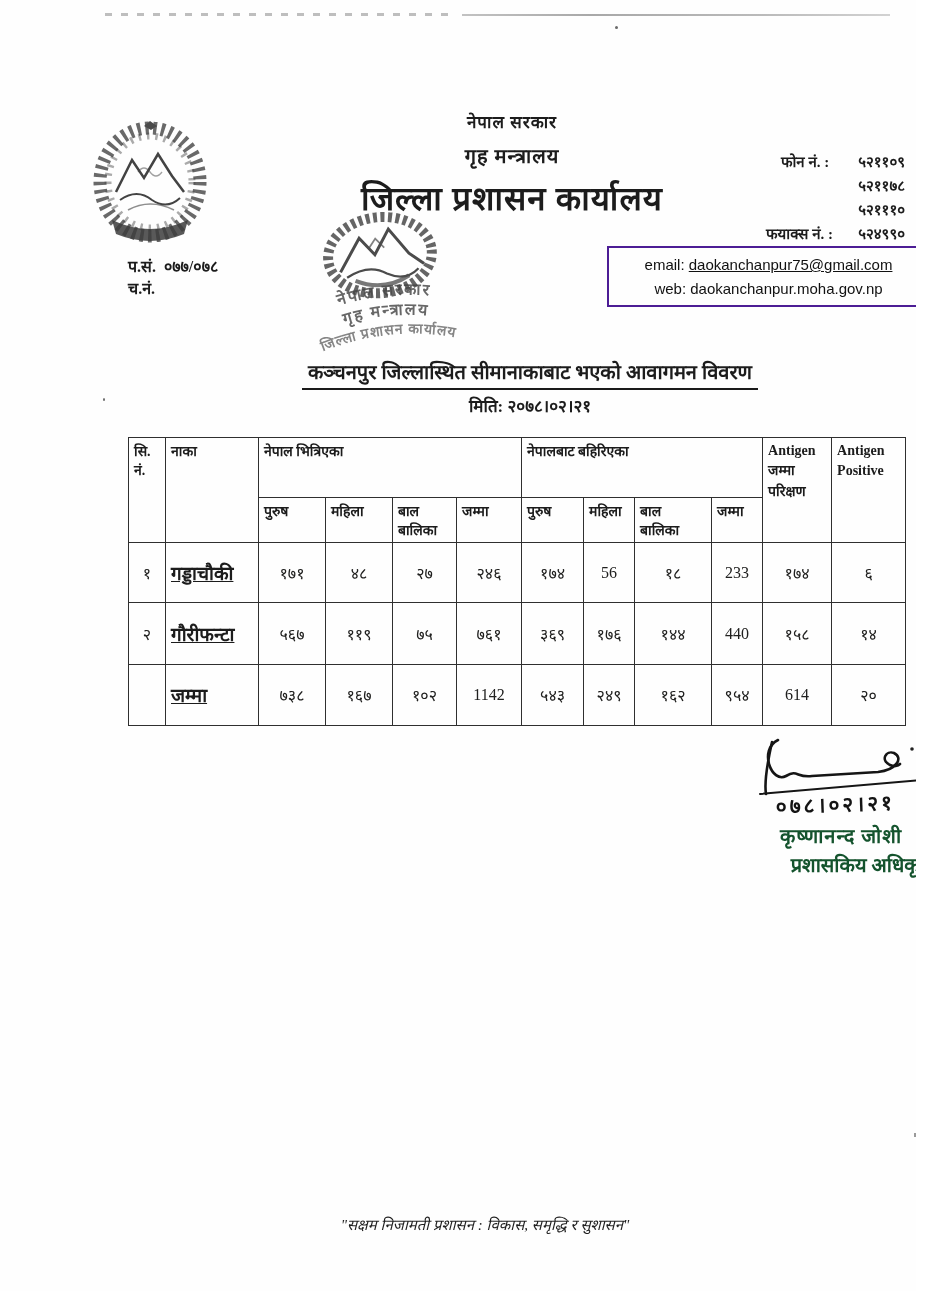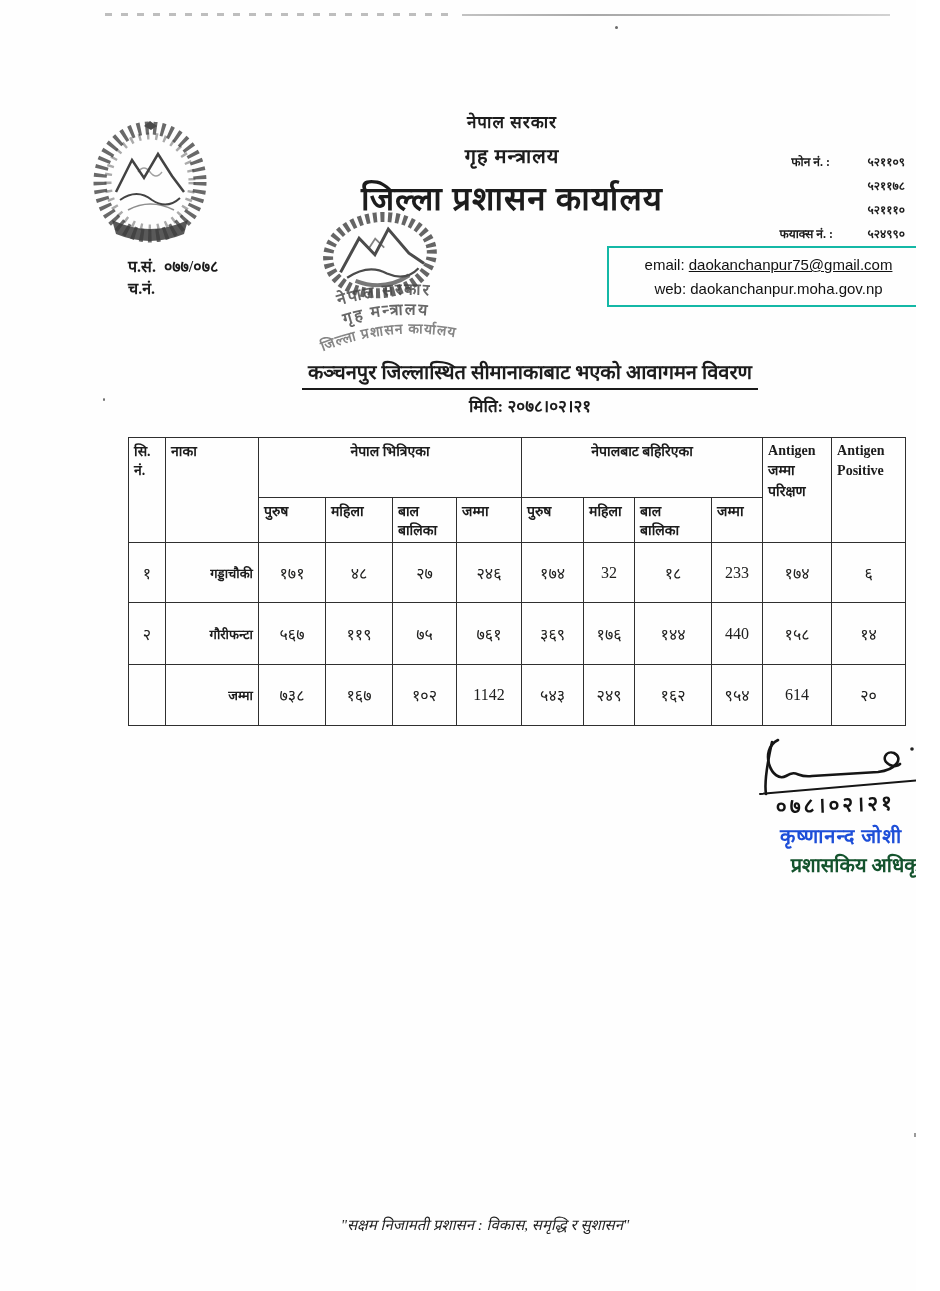--- a/index.html
+++ b/index.html
@@ -17,48 +17,48 @@
   .speck { position:absolute; background:#6a6a6a; border-radius:50%; }
   .speck-cluster { position:absolute; left:912px; top:1124px; width:24px; height:28px; }
   .speck-cluster span { position:absolute; background:#6f6f6f; }
   
   .emblem { position:absolute; left:92px; top:120px; }
   .head-center { position:absolute; left:322px; top:110px; width:380px; text-align:center; }
   .gov-line   { font-size:17px; font-weight:bold; letter-spacing:1px; }
   .ministry   { font-size:20px; font-weight:bold; margin-top:9px; letter-spacing:1px; }
   .office     { font-size:33px; font-weight:bold; margin-top:6px; letter-spacing:1px; }
   .district   { font-size:19px; font-weight:bold; margin-top:5px; }
-  .contact { position:absolute; left:695px; top:150px; width:210px; font-size:12px; font-weight:bold; }
+  .contact { position:absolute; left:695px; top:150px; width:210px; font-size:15px; font-weight:bold; }
   .contact .row { display:flex; justify-content:flex-end; line-height:24px; }
   .contact .val { min-width:72px; text-align:right; }
   .email-box { position:absolute; left:607px; top:246px; width:323px; height:61px;
-    border:2px solid #14b8a6; padding:5px 8px; text-align:center;
+    border:2px solid #4c1d95; padding:5px 8px; text-align:center;
     font-family:"Liberation Sans","DejaVu Sans",sans-serif; font-size:15px; line-height:24px; color:#111; }
   .email-box .u { text-decoration:underline; }
   .refblock { position:absolute; left:128px; top:255px; font-size:16px; font-weight:bold; }
   .refblock .line2 { }
   .stamp { position:absolute; left:276px; top:208px; transform:rotate(-6deg); opacity:.88; }
   
   .title-wrap { position:absolute; left:130px; top:358px; width:800px; text-align:center; }
   .title-text { display:inline-block; font-size:20px; font-weight:bold; border-bottom:2px solid #1a1a1a; padding:0 6px 3px; }
   .date-wrap  { position:absolute; left:130px; top:394px; width:800px; text-align:center; font-size:17px; font-weight:bold; }
   
   table.mvt { position:absolute; left:128px; top:437px; width:777px; border-collapse:collapse; table-layout:fixed; }
   table.mvt th, table.mvt td { border:1.5px solid #2f2f2f; padding:3px 5px; }
   table.mvt th { font-size:14px; font-weight:bold; }
   .th-tl { text-align:left;  vertical-align:top; }
-  .th-ct { text-align:center; vertical-align:top; }
+  .th-ct { text-align:left; vertical-align:top; }
   .pre  { white-space:pre-line; }
   .ant  { font-size:13px; line-height:1.45; }
   td.num  { text-align:center; vertical-align:middle; font-size:16px; color:#20201f; }
-  td.naka { text-align:right; vertical-align:middle; font-size:13px; font-weight:bold; }
+  td.naka { text-align:left; vertical-align:middle; font-size:19px; font-weight:bold;text-decoration:underline; }
   
   .sig-svg { position:absolute; left:746px; top:734px; }
   .sig-name { position:absolute; left:751px; top:822px; width:180px; text-align:center;
-    font-size:20px; font-weight:bold; letter-spacing:1px; color:#1d4ed8; }
+    font-size:20px; font-weight:bold; letter-spacing:1px; color:#14532d; }
   .sig-post { position:absolute; left:751px; top:851px; width:180px; text-align:right;
     font-size:20px; font-weight:bold; color:#14532d; }
   
   .footer { position:absolute; left:0; top:1214px; width:940px; text-align:center;
     font-size:15px; font-style:italic; transform:translateX(15px); color:#1e1e1e; }
 </style>
 </head>
 <body>
 
 <div class="page">
@@ -199,21 +199,21 @@
     </thead>
     <tbody>
       <tr style="height:60px;">
         <td class="num">१</td>
         <td class="naka">गड्डाचौकी</td>
         <td class="num">१७१</td>
         <td class="num">४८</td>
         <td class="num">२७</td>
         <td class="num">२४६</td>
         <td class="num">१७४</td>
-        <td class="num">32</td>
+        <td class="num">56</td>
         <td class="num">१८</td>
         <td class="num">233</td>
         <td class="num">१७४</td>
         <td class="num">६</td>
       </tr>
       <tr style="height:62px;">
         <td class="num">२</td>
         <td class="naka">गौरीफन्टा</td>
         <td class="num">५६७</td>
         <td class="num">११९</td>

